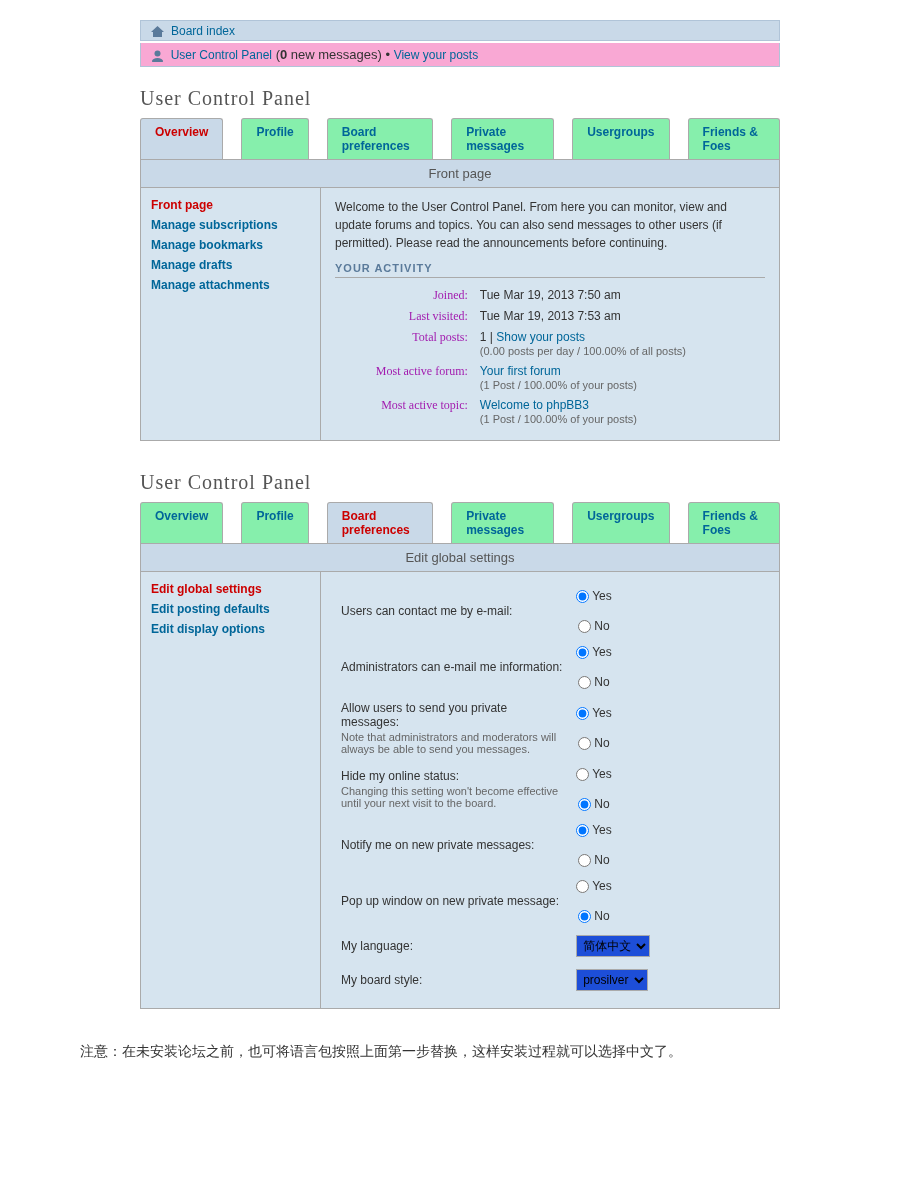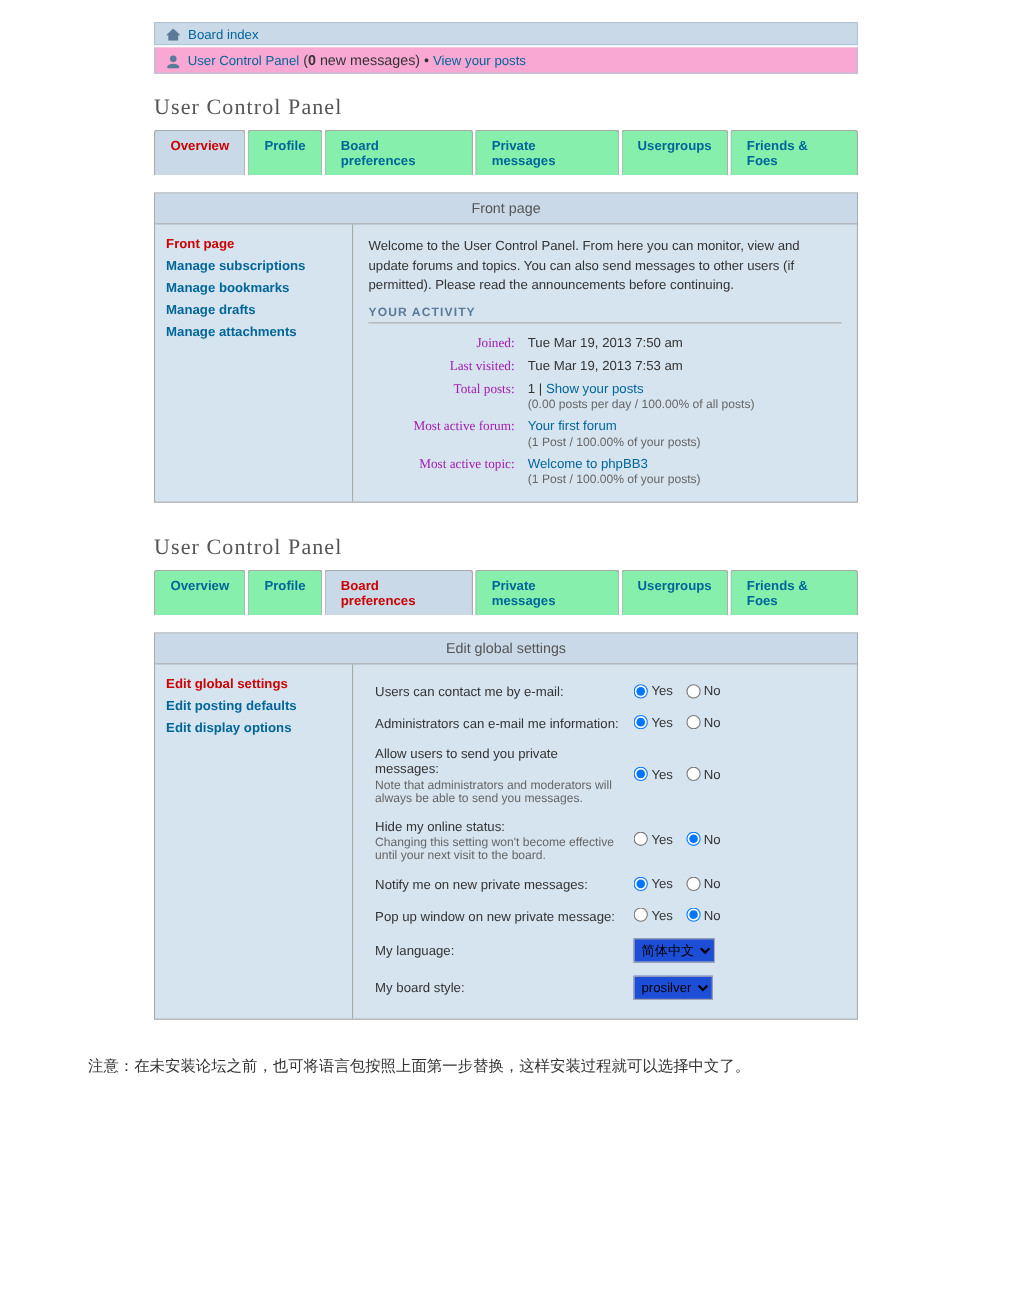--- a/index.html
+++ b/index.html
@@ -54,22 +54,22 @@
       font-size: 20px;
       font-weight: normal;
       color: #555;
       margin-bottom: 8px;
       letter-spacing: 1px;
     }
 
     
     .tabs {
       display: flex;
-      gap: 2px;
-      margin-bottom: 16px;
+      gap: 18px;
+      margin-bottom: 0;
     }
     .tab {
       padding: 6px 14px;
       font-size: 12px;
       font-weight: bold;
       cursor: pointer;
       border: 1px solid #aaa;
       border-bottom: none;
       border-radius: 3px 3px 0 0;
       text-decoration: none;
@@ -188,21 +188,22 @@
     .settings-table tr td:first-child {
       color: #333;
       width: 55%;
     }
     .settings-table tr td:last-child {
       white-space: nowrap;
     }
     .radio-group {
       display: inline-flex;
       align-items: center;
-      gap: 4px;
+      gap: 16px;
+      flex-direction: column;
     }
     .radio-group label {
       margin-right: 8px;
       display: inline-flex;
       align-items: center;
       gap: 3px;
     }
     .note-text {
       font-size: 11px;
       color: #666;

